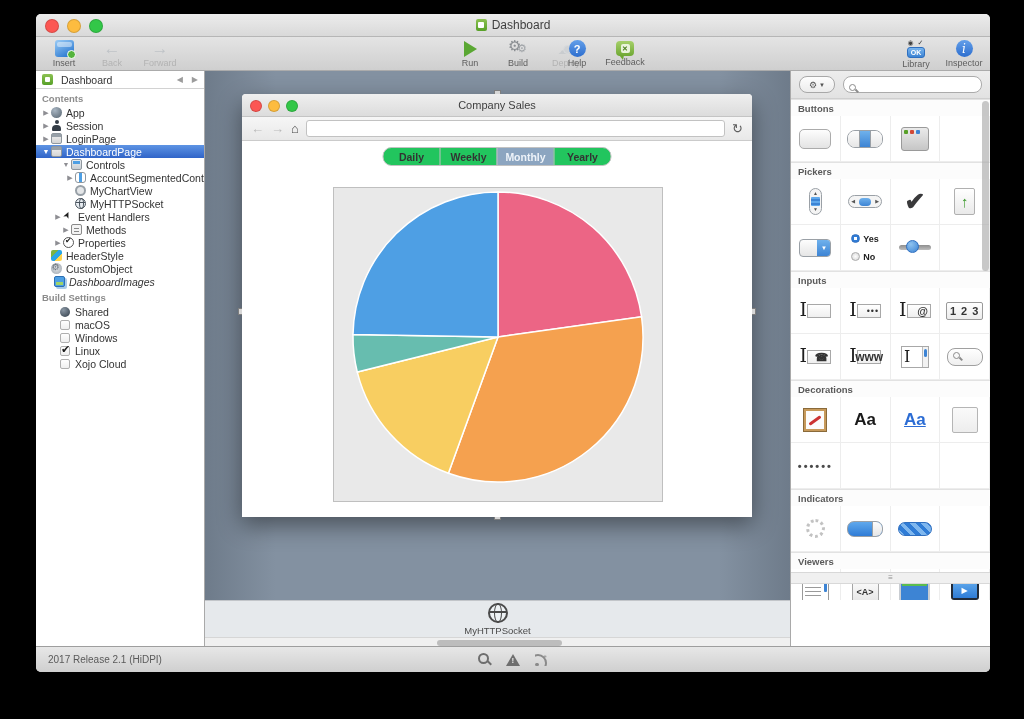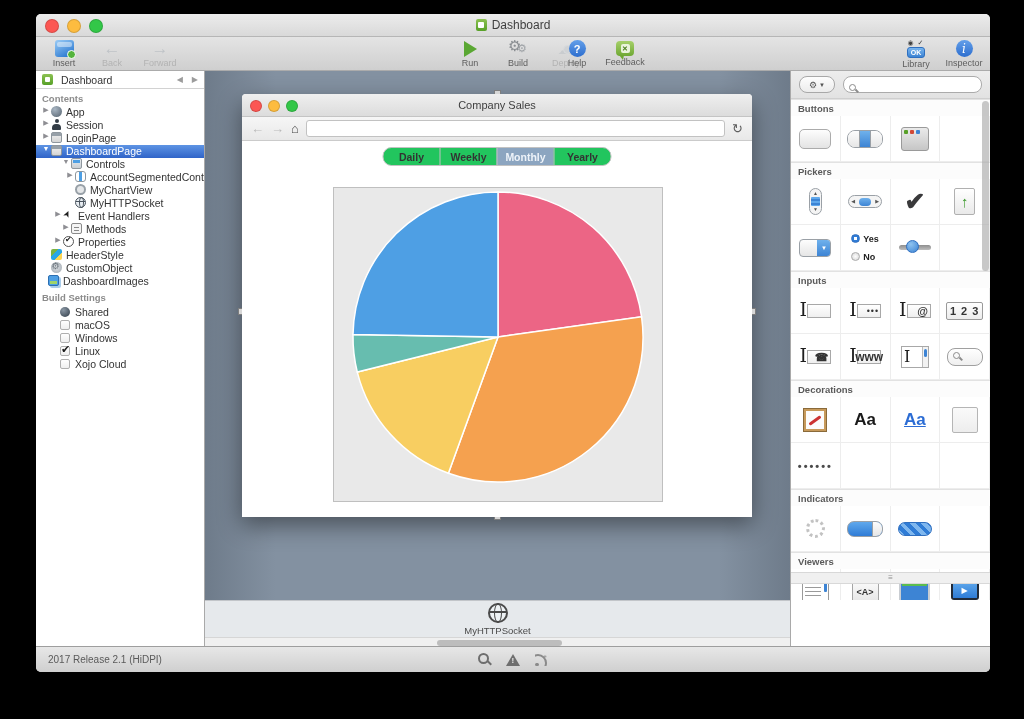--- a/index.html
+++ b/index.html
@@ -73,21 +73,21 @@
   .combo .stp{position:absolute;right:7px;top:2px;display:flex;flex-direction:column;font-size:5px;line-height:6px;color:#666}
   
   .nav{position:absolute;left:0;top:57px;bottom:25px;width:169px;background:#FFF;border-right:1px solid #A9A9A9;box-sizing:border-box;overflow:hidden}
   .center{position:absolute;left:169px;top:57px;bottom:25px;right:200px;overflow:hidden}
   .lib{position:absolute;right:0;top:57px;bottom:25px;width:200px;background:#FFF;border-left:1px solid #A9A9A9;box-sizing:border-box;overflow:hidden}
   
   .nav-header{height:17px;border-bottom:1px solid #D2D2D2;display:flex;align-items:center;gap:4px;padding:0 6px;font-size:10.5px;color:#333}
   .nav-header .sp{flex:1}
   .nav-header .arr{color:#9C9C9C;font-size:8px;margin-left:5px}
   .sec-label{font-size:9.5px;font-weight:bold;color:#8C8C8C;padding:4px 6px 2px}
-  .trow{height:13px;display:flex;font-size:10.5px;color:#333;white-space:nowrap}
+  .trow{height:13px;display:flex;align-items:center;font-size:10.5px;color:#333;white-space:nowrap}
   .trow.sel{background:linear-gradient(#5E94E4,#3064C8);color:#FFF}
   .tri{width:10px;flex:none;text-align:center;font-size:7px;color:#8E8E93}
   .trow.sel .tri{color:#FFF}
   .ti{width:11px;height:11px;border-radius:2px;display:inline-block;margin-right:4px;position:relative;flex:none;box-sizing:border-box}
   .ti-project{background:linear-gradient(#8CC152,#57A028)}
   .ti-project::after{content:"";position:absolute;left:2.5px;top:2.5px;width:5px;height:5px;background:#FFF;border-radius:1px}
   .ti-app{border-radius:50%;background:radial-gradient(circle at 35% 30%,#A9B6C3,#55636F)}
   .ti-session::before{content:"";position:absolute;left:3.5px;top:0;width:4px;height:4px;border-radius:50%;background:#333C46}
   .ti-session::after{content:"";position:absolute;left:1px;top:4.5px;width:9px;height:6px;border-radius:4px 4px 1px 1px;background:#333C46}
   .ti-page{background:linear-gradient(#F2F2F2,#D4D4D4);border:1px solid #8F979E}
@@ -462,21 +462,21 @@
         <div class="trow" style="padding-left: 5px;">
           <span class="tri"></span>
           <span class="ti ti-style"></span>
           <span>HeaderStyle</span>
         </div>
         <div class="trow" style="padding-left: 5px;">
           <span class="tri"></span>
           <span class="ti ti-object"></span>
           <span>CustomObject</span>
         </div>
-        <div class="trow" style="padding-left: 2px;">
+        <div class="trow" style="padding-left: 8px; font-style: italic;">
           <span class="tri"></span>
           <span class="ti ti-images"></span>
           <span>DashboardImages</span>
         </div>
       </div>
     <div class="sec-label">Build Settings</div>
     <div>
         <div class="bs-row">
           <span class="bs-ic bs-shared"></span>
           <span>Shared</span>

